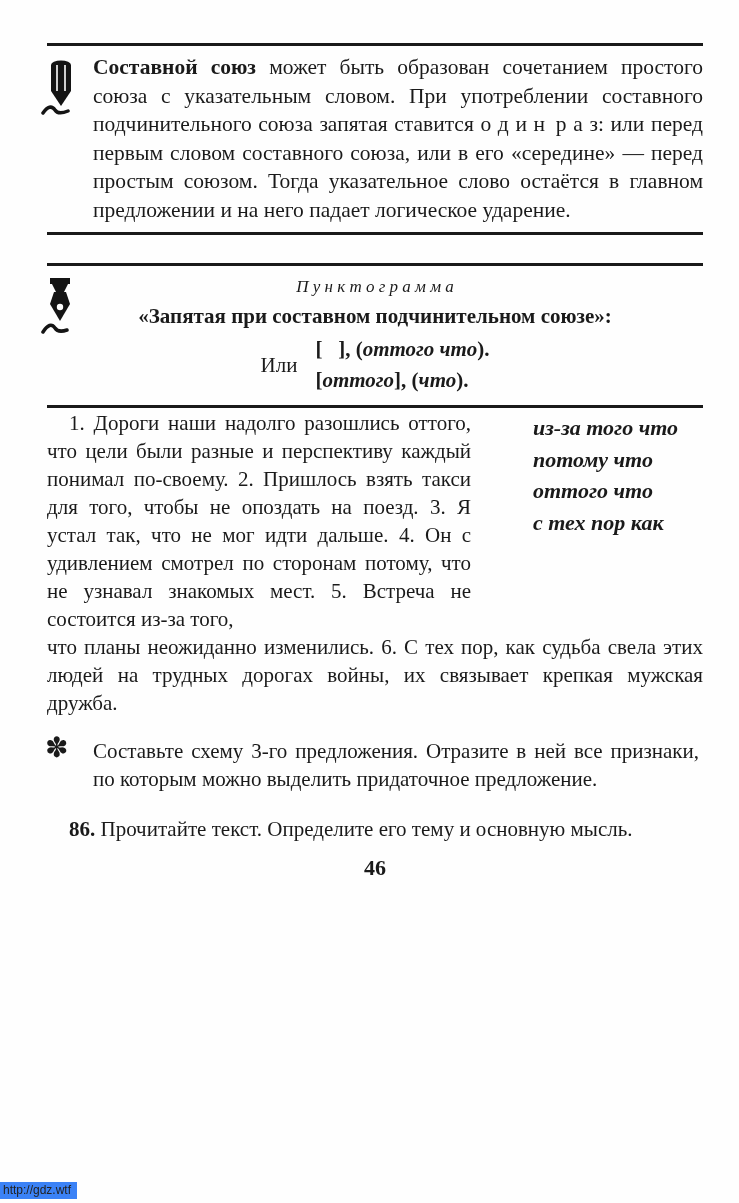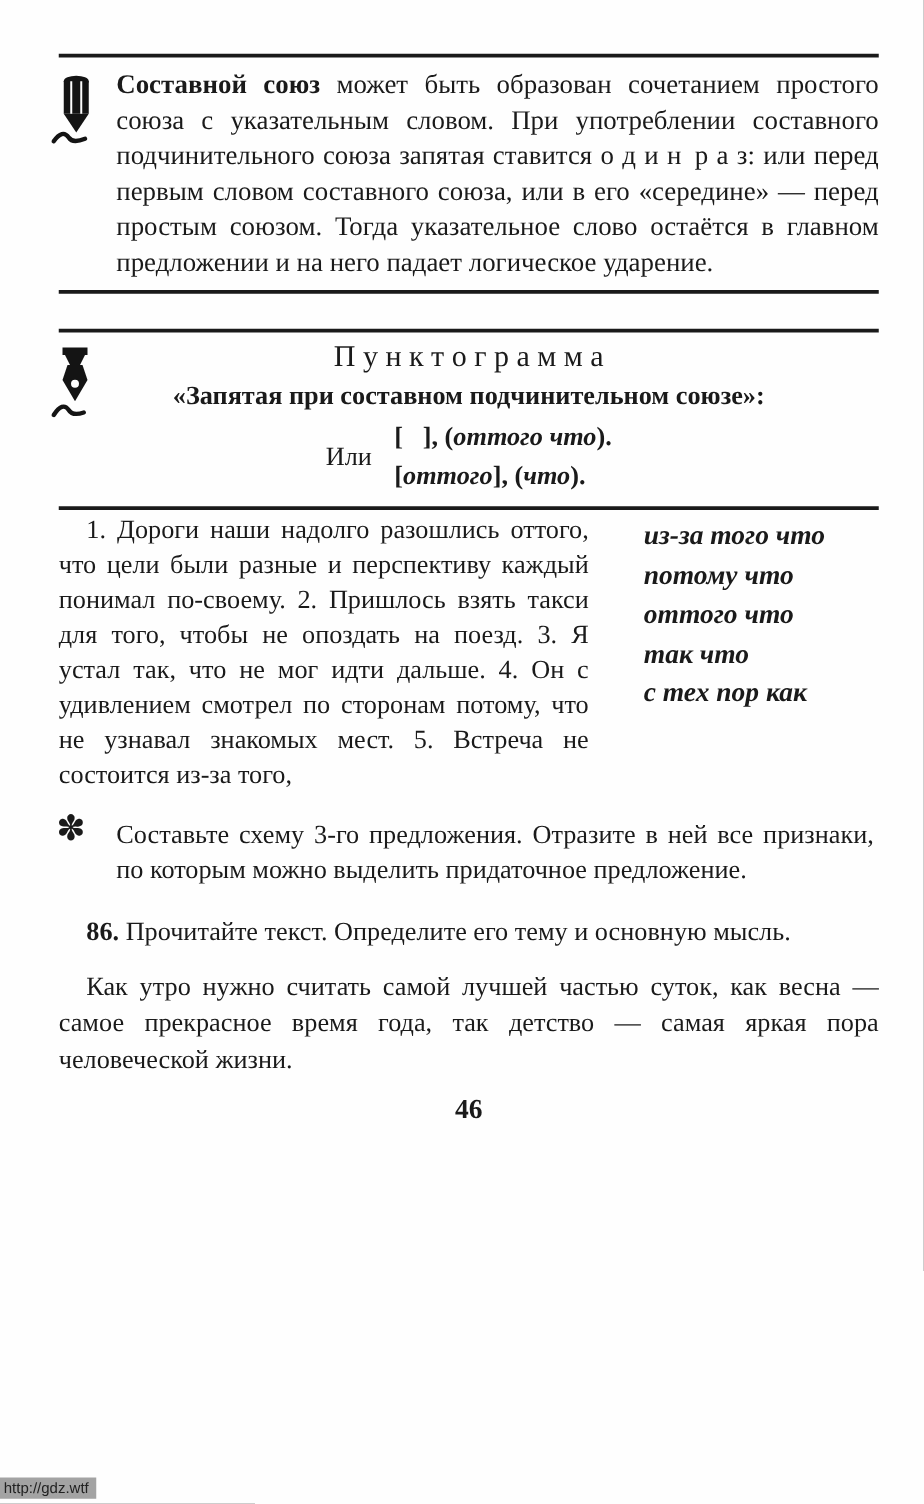--- a/index.html
+++ b/index.html
@@ -12,40 +12,40 @@
   .rule{height:3px;background:#1a1a1a;}
   .r1{margin-top:43px;}
   .r3{margin-top:28px;}
   .theory{display:flex;padding:7px 0 8px;justify-content:center;}
   .icon-col{flex:0 0 46px;position:relative;}
   .icon-col svg{position:relative;left:-6px;top:2px;}
   .theory-text{flex:1;margin:0;font-size:21.5px;line-height:28.5px;text-align:justify;}
   .lead{font-weight:bold;}
   .punct{position:relative;padding:6px 0 9px;text-align:center;}
   .punct-pen{position:absolute;left:-6px;top:8px;}
-  .punct-title{font-size:24px;line-height:29px;}
+  .punct-title{font-size:17px;line-height:29px;font-style:italic;}
   .punct-sub{font-weight:bold;font-size:21px;line-height:30px;}
   .formula-row{display:flex;justify-content:center;align-items:center;gap:18px;margin-top:3px;}
   .or-label{font-size:21px;}
   .flines{text-align:left;font-size:21px;font-weight:bold;line-height:31px;}
   .fit{font-style:italic;}
   .task{margin:20px 0 0;text-indent:22px;font-size:21px;line-height:28px;text-align:justify;}
   .num{font-weight:bold;}
   .cols{display:flex;gap:44px;margin-top:1px;}
   .col-left{flex:0 0 424px;margin:0;font-size:21px;line-height:28px;text-align:justify;text-indent:22px;}
-  .col-right{padding-top:3px;font-size:22px;line-height:31.5px;font-weight:bold;font-style:italic;}
+  .col-right{padding-top:3px;font-size:22px;line-height:31.5px;font-weight:bold;font-style:italic;margin-left:18px;}
   .cont{margin:0;font-size:21px;line-height:28px;text-align:justify;}
   .note{display:flex;gap:12px;margin-top:16px;}
   .note-ast{flex:0 0 32px;font-size:28px;line-height:30px;margin-left:-2px;font-style:normal;}
   .note-text{margin:4px;flex:1;font-size:21px;line-height:28px;text-align:justify;}
   .ex86-task{margin:18px 0 0;text-indent:22px;font-size:21px;line-height:28px;}
   .final{margin:16px 0 0;text-indent:22px;font-size:21px;line-height:29px;text-align:justify;}
   .pagenum{margin-top:12px;text-align:center;font-weight:bold;font-size:22px;}
   .watermark{
-    position:absolute;left:0;bottom:4px;background:#a3a3a3;color:#222;
+    position:absolute;left:0;bottom:4px;background:#3b82f6;color:#222;
     font-family:"Liberation Sans","DejaVu Sans",sans-serif;font-size:12px;line-height:16px;
     padding:0 6px 1px 3px;text-decoration:none;
   }
 </style>
 </head>
 <body>
 
 <div class="page">
   <div class="content">
 
@@ -92,32 +92,31 @@
 
     <div class="rule"></div>
 
     <section>
       <div class="cols">
         <p class="col-left">1. Дороги наши надолго разошлись оттого, что цели были разные и перспективу каждый понимал по-своему. 2. Пришлось взять такси для того, чтобы не опоздать на поезд. 3. Я устал так, что не мог идти дальше. 4. Он с удивлением смотрел по сторонам потому, что не узнавал знакомых мест. 5. Встреча не состоится из-за того,</p>
         <div class="col-right">
             <div>из-за того что</div>
             <div>потому что</div>
             <div>оттого что</div>
-            <div>так что</div>
             <div>с тех пор как</div>
           </div>
       </div>
+      <p class="cont">что планы неожиданно изменились. 6. С тех пор, как судьба свела этих людей на трудных дорогах войны, их связывает крепкая мужская дружба.</p>
       <div class="note">
         <span class="note-ast">✽</span>
         <p class="note-text">Составьте схему 3-го предложения. Отразите в ней все признаки, по которым можно выделить придаточное предложение.</p>
       </div>
     </section>
 
     <section>
       <p class="ex86-task"><span class="num">86.</span> <span>Прочитайте текст. Определите его тему и основную мысль.</span></p>
-      <p class="final">Как утро нужно считать самой лучшей частью суток, как весна — самое прекрасное время года, так детство — самая яркая пора человеческой жизни.</p>
     </section>
 
     <div class="pagenum">46</div>
   </div>
 
   <a class="watermark">http://gdz.wtf</a>
 </div>
 
 </body></html>

